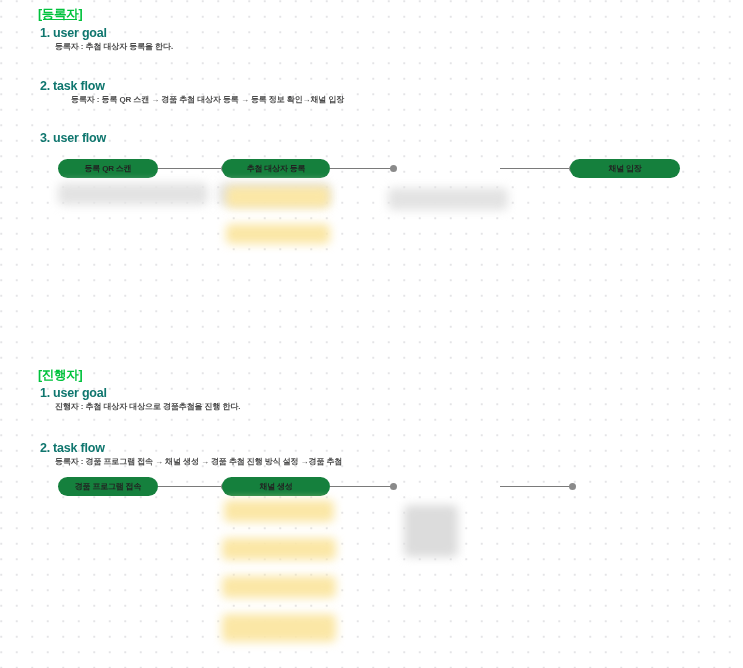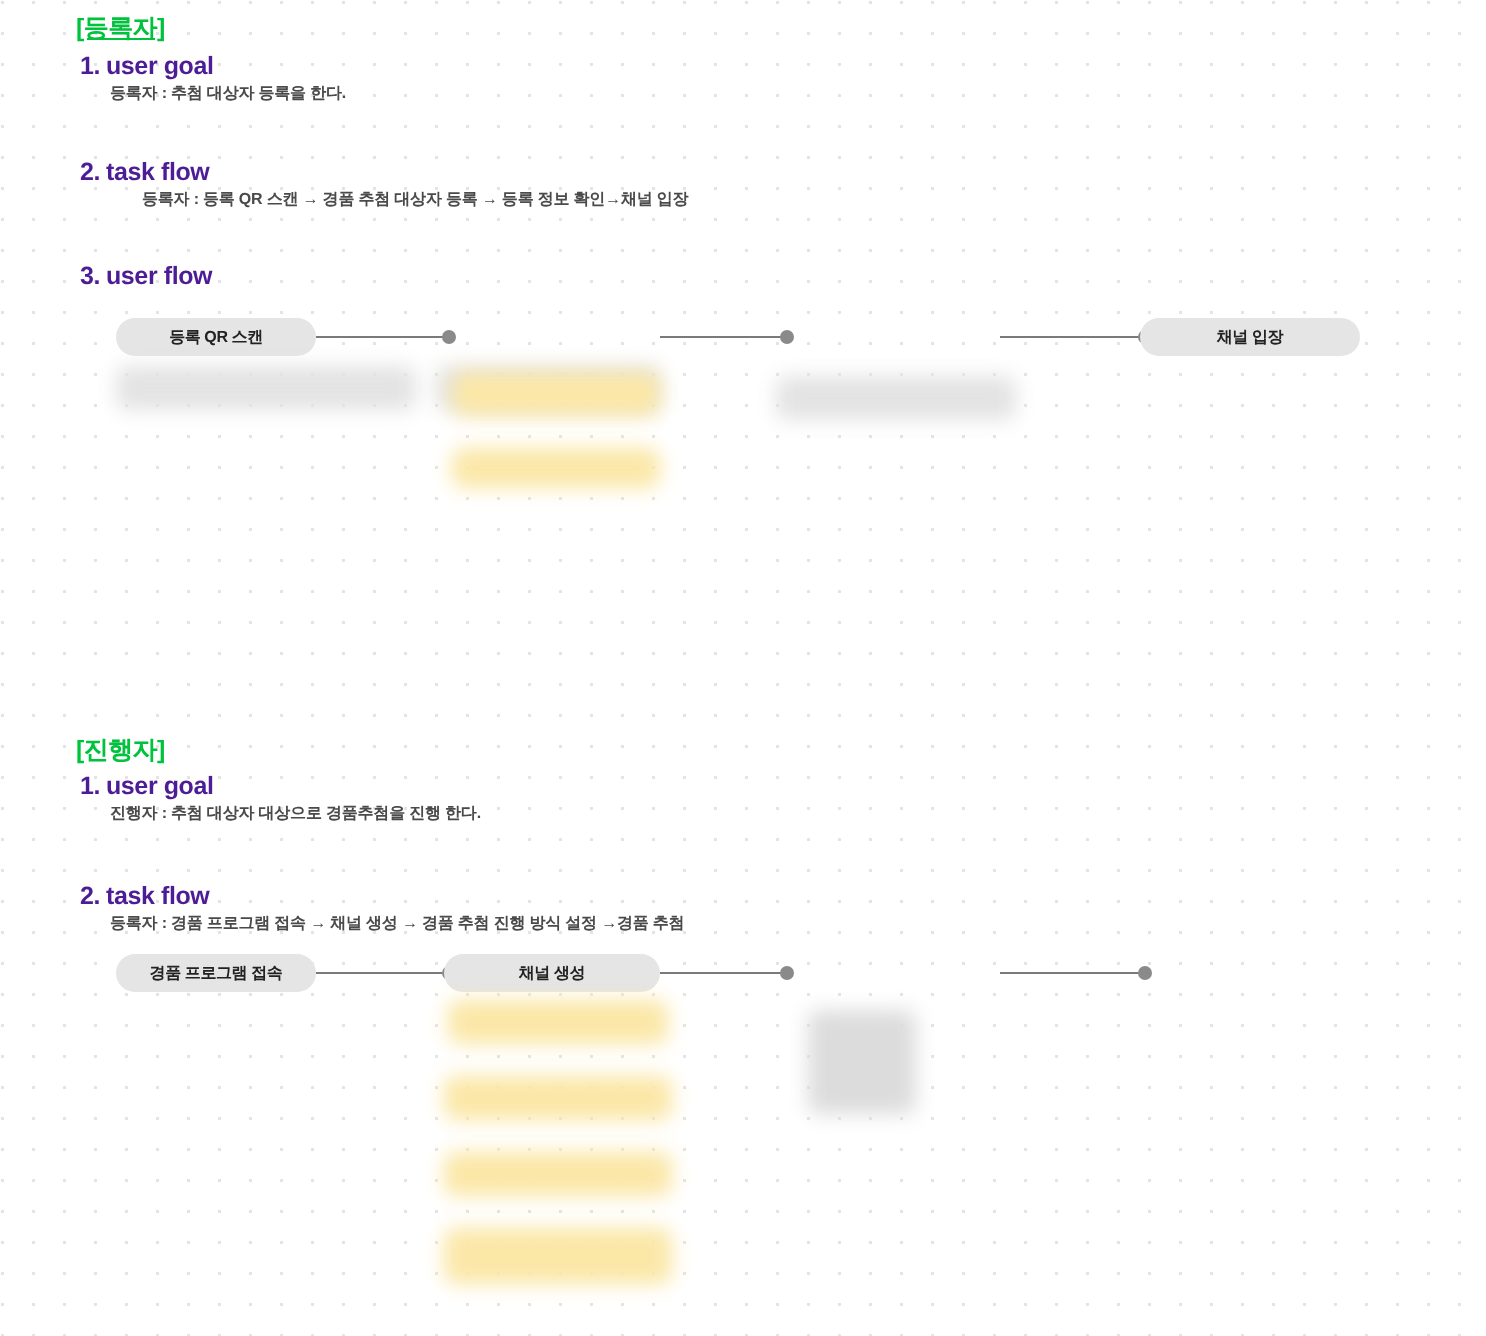--- a/index.html
+++ b/index.html
@@ -33,21 +33,21 @@
     letter-spacing: -0.3px;
     color: #00c23c;
     white-space: nowrap;
   }
 
   .goal-heading, .task-heading, .flow-heading {
     position: absolute;
     left: 40px;
     font-size: 12.5px;
     font-weight: bold;
-    color: #4c1d95;
+    color: #0f766e;
     letter-spacing: -0.2px;
     white-space: nowrap;
   }
   .num { display: inline-block; width: 13px; }
 
   .body-line {
     position: absolute;
     left: 55px;
     font-size: 8px;
     font-weight: bold;
@@ -71,21 +71,21 @@
     border-radius: 50%;
     background: #8a8a8a;
     top: 6px;
   }
   .node-pill {
     position: absolute;
     top: 0;
     height: 19px;
     line-height: 19px;
     border-radius: 10px;
-    background: #e5e5e5;
+    background: #15803d;
     text-align: center;
     font-size: 8px;
     font-weight: bold;
     color: #222;
     letter-spacing: -0.2px;
     white-space: nowrap;
   }
 
   
   .blur-card {
@@ -125,20 +125,21 @@
     <div class="flow-row" style="top:159px;">
       <div class="connector" style="left:158px;width:68px;"></div>
       <div class="connector" style="left:330px;width:64px;"></div>
       <div class="connector" style="left:500px;width:72px;"></div>
 
       <div class="node-dot" style="left:221px;"></div>
       <div class="node-dot" style="left:390px;"></div>
       <div class="node-dot" style="left:569px;"></div>
 
       <div class="node-pill" style="left:58px;width:100px;">등록 QR 스캔</div>
+      <div class="node-pill" style="left:222px;width:108px;">추첨 대상자 등록</div>
       <div class="node-pill" style="left:570px;width:110px;">채널 입장</div>
     </div>
   </div>
 
   <div class="section" id="section-host">
 
     <div class="section-title" style="top:3px;">[진행자]</div>
 
     <div class="goal-heading" style="top:22px;">
       <span class="num">1.</span><span>user goal</span>

